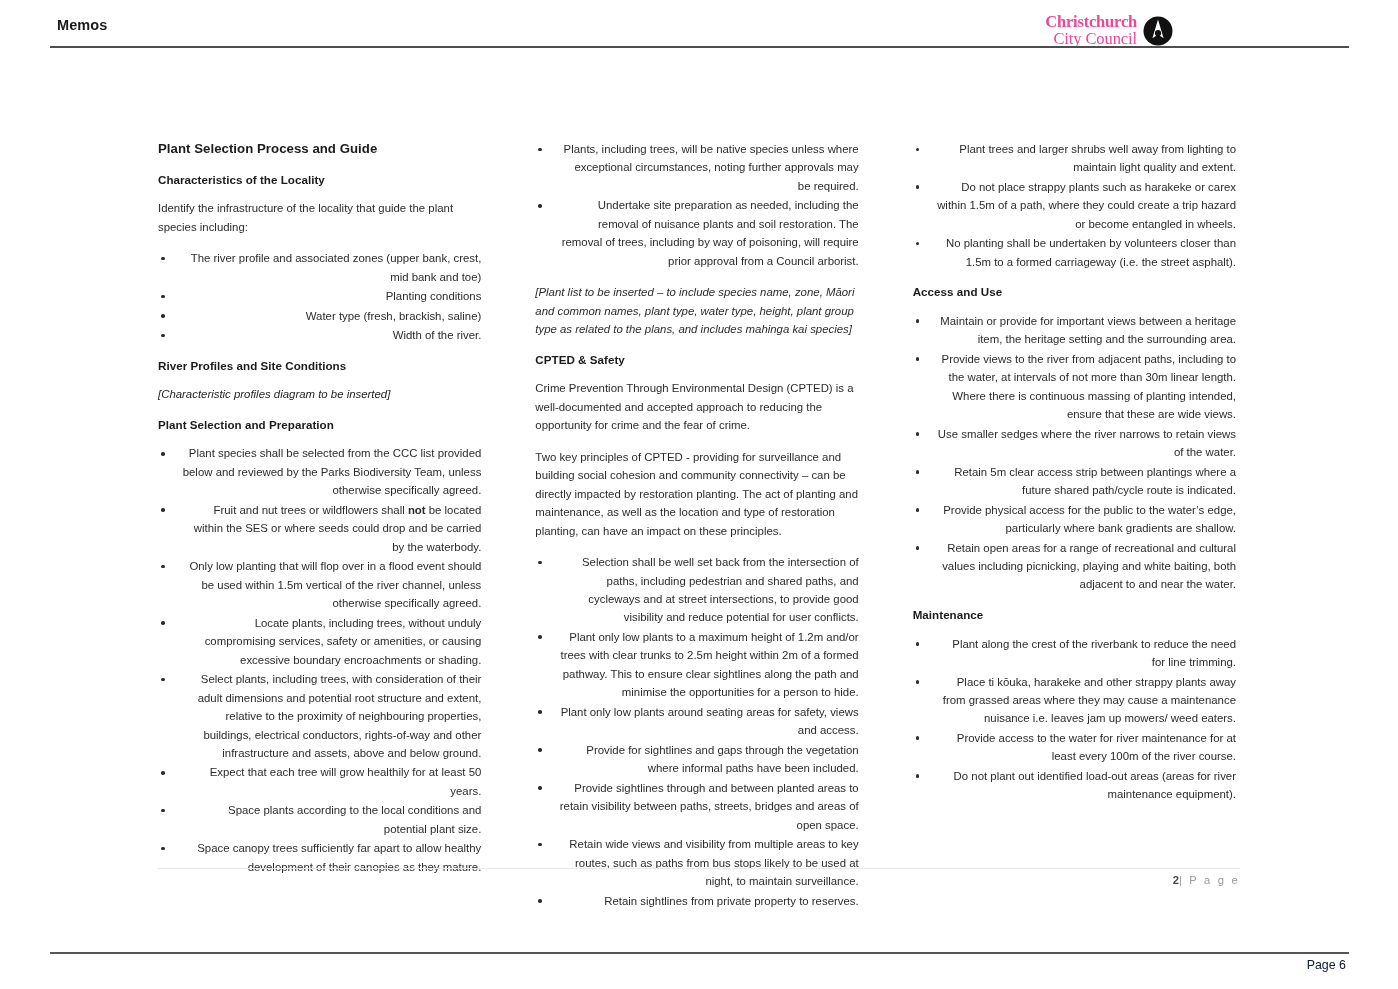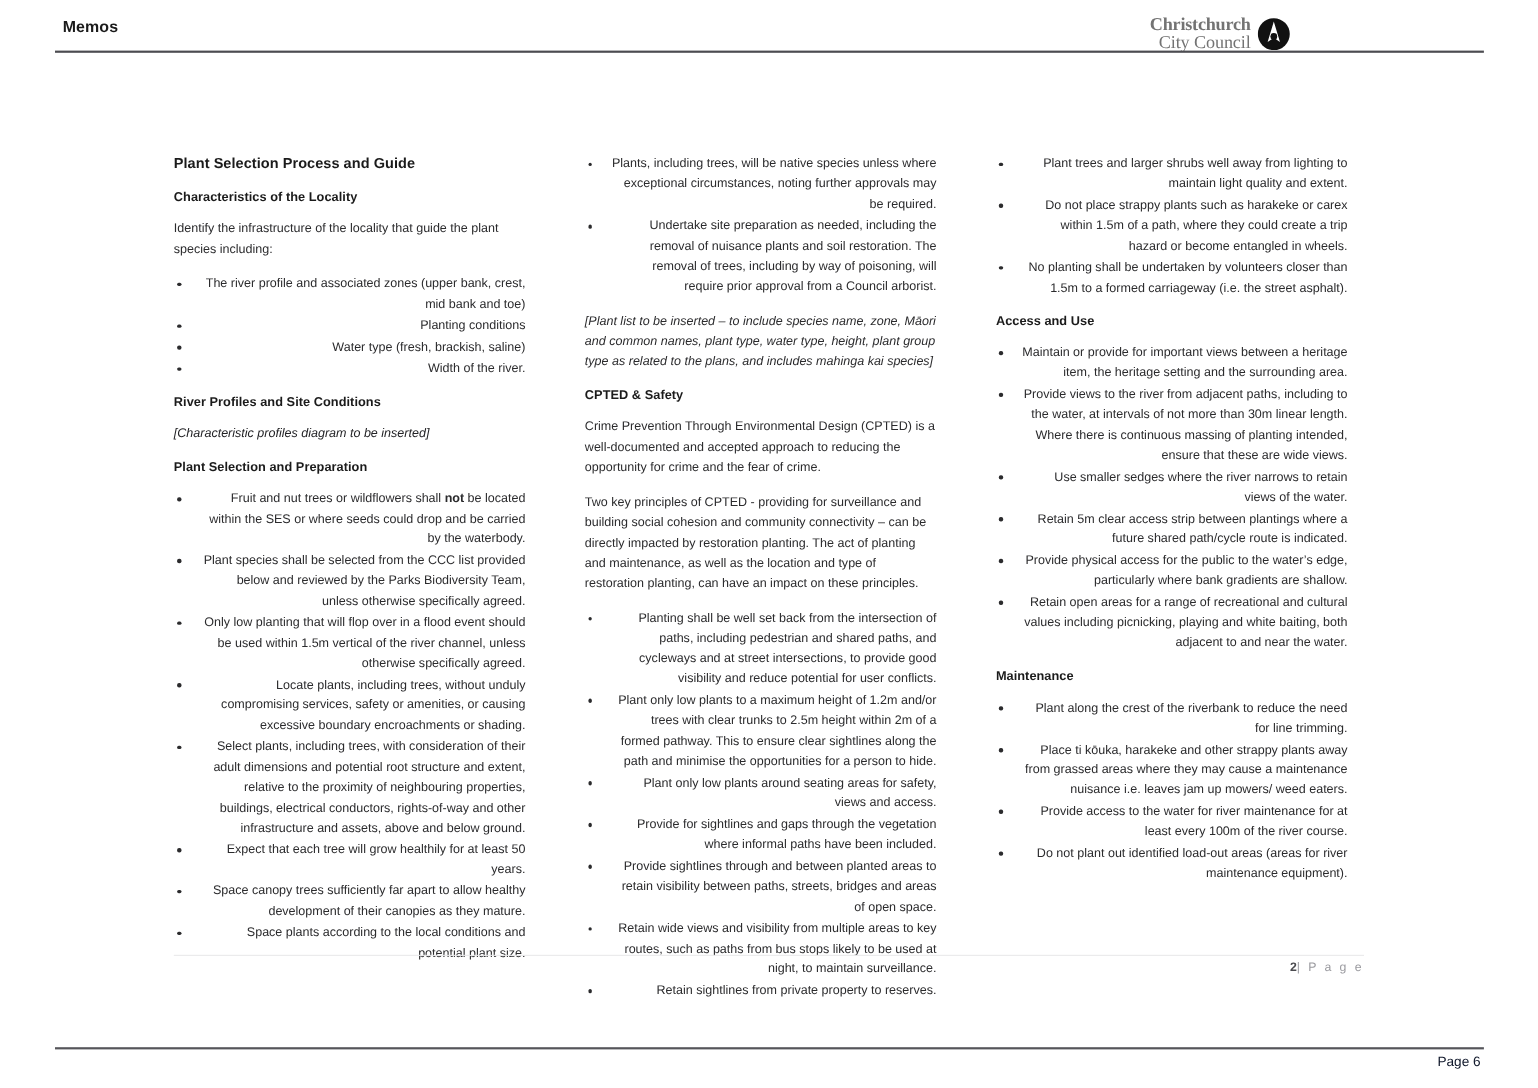--- a/index.html
+++ b/index.html
@@ -49,21 +49,21 @@
     display: flex;
     align-items: center;
     gap: 6px;
   }
   .ccc-wordmark {
     display: flex;
     flex-direction: column;
     align-items: flex-end;
     line-height: 1.02;
     font-family: "Liberation Serif", serif;
-    color: #737373;
+    color: #ec4899;
   }
   .ccc-line1 {
     font-size: 16.5px;
     font-weight: bold;
     letter-spacing: -0.2px;
   }
   .ccc-line2 {
     font-size: 16.5px;
     letter-spacing: -0.1px;
   }
@@ -80,21 +80,21 @@
     top: 140px;
     width: 1082px;
     display: flex;
     gap: 14px;
   }
   .col {
     width: 334px;
     margin-right: 40px;
   }
   .col:last-child {
-    margin-right: 15px;
+    margin-right: 4px;
   }
 
   h2.sec-title {
     font-size: 13.2px;
     font-weight: bold;
     margin: 0 0 14px 0;
     line-height: 1.35;
     color: #1b1b1b;
     letter-spacing: 0.05px;
   }
@@ -233,46 +233,46 @@
       <li>Width of the river.</li>
     </ul>
 
     <h3 class="sub-title">River Profiles and Site Conditions</h3>
 
     <p class="para italic">[Characteristic profiles diagram to be inserted]</p>
 
     <h3 class="sub-title">Plant Selection and Preparation</h3>
 
     <ul class="bullets">
+      <li>Plant species shall be selected from the CCC list provided below and reviewed by the Parks Biodiversity Team, unless otherwise specifically agreed.</li>
       <li><span>Fruit and nut trees or wildflowers shall </span><span class="b">not</span><span> be located within the SES or where seeds could drop and be carried by the waterbody.</span></li>
-      <li>Plant species shall be selected from the CCC list provided below and reviewed by the Parks Biodiversity Team, unless otherwise specifically agreed.</li>
       <li>Only low planting that will flop over in a flood event should be used within 1.5m vertical of the river channel, unless otherwise specifically agreed.</li>
       <li>Locate plants, including trees, without unduly compromising services, safety or amenities, or causing excessive boundary encroachments or shading.</li>
       <li>Select plants, including trees, with consideration of their adult dimensions and potential root structure and extent, relative to the proximity of neighbouring properties, buildings, electrical conductors, rights-of-way and other infrastructure and assets, above and below ground.</li>
       <li>Expect that each tree will grow healthily for at least 50 years.</li>
+      <li>Space plants according to the local conditions and potential plant size.</li>
       <li>Space canopy trees sufficiently far apart to allow healthy development of their canopies as they mature.</li>
-      <li>Space plants according to the local conditions and potential plant size.</li>
     </ul>
   </div>
 
   <div class="col">
     <ul class="bullets">
       <li>Plants, including trees, will be native species unless where exceptional circumstances, noting further approvals may be required.</li>
       <li>Undertake site preparation as needed, including the removal of nuisance plants and soil restoration. The removal of trees, including by way of poisoning, will require prior approval from a Council arborist.</li>
     </ul>
 
     <p class="para bracket">[Plant list to be inserted – to include species name, zone, Māori and common names, plant type, water type, height, plant group type as related to the plans, and includes mahinga kai species]</p>
 
     <h3 class="sub-title">CPTED &amp; Safety</h3>
 
     <p class="para">Crime Prevention Through Environmental Design (CPTED) is a well-documented and accepted approach to reducing the opportunity for crime and the fear of crime.</p>
     <p class="para">Two key principles of CPTED - providing for surveillance and building social cohesion and community connectivity – can be directly impacted by restoration planting.  The act of planting and maintenance, as well as the location and type of restoration planting, can have an impact on these principles.</p>
 
     <ul class="bullets">
-      <li>Planting shall be well set back from the intersection of paths, including pedestrian and shared paths, and cycleways and at street intersections, to provide good visibility and reduce potential for user conflicts.</li>
+      <li>Selection shall be well set back from the intersection of paths, including pedestrian and shared paths, and cycleways and at street intersections, to provide good visibility and reduce potential for user conflicts.</li>
       <li>Plant only low plants to a maximum height of 1.2m and/or trees with clear trunks to 2.5m height within 2m of a formed pathway. This to ensure clear sightlines along the path and minimise the opportunities for a person to hide.</li>
       <li>Plant only low plants around seating areas for safety, views and access.</li>
       <li>Provide for sightlines and gaps through the vegetation where informal paths have been included.</li>
       <li>Provide sightlines through and between planted areas to retain visibility between paths, streets, bridges and areas of open space.</li>
       <li>Retain wide views and visibility from multiple areas to key routes, such as paths from bus stops likely to be used at night, to maintain surveillance.</li>
       <li>Retain sightlines from private property to reserves.</li>
     </ul>
   </div>
 
   <div class="col">

